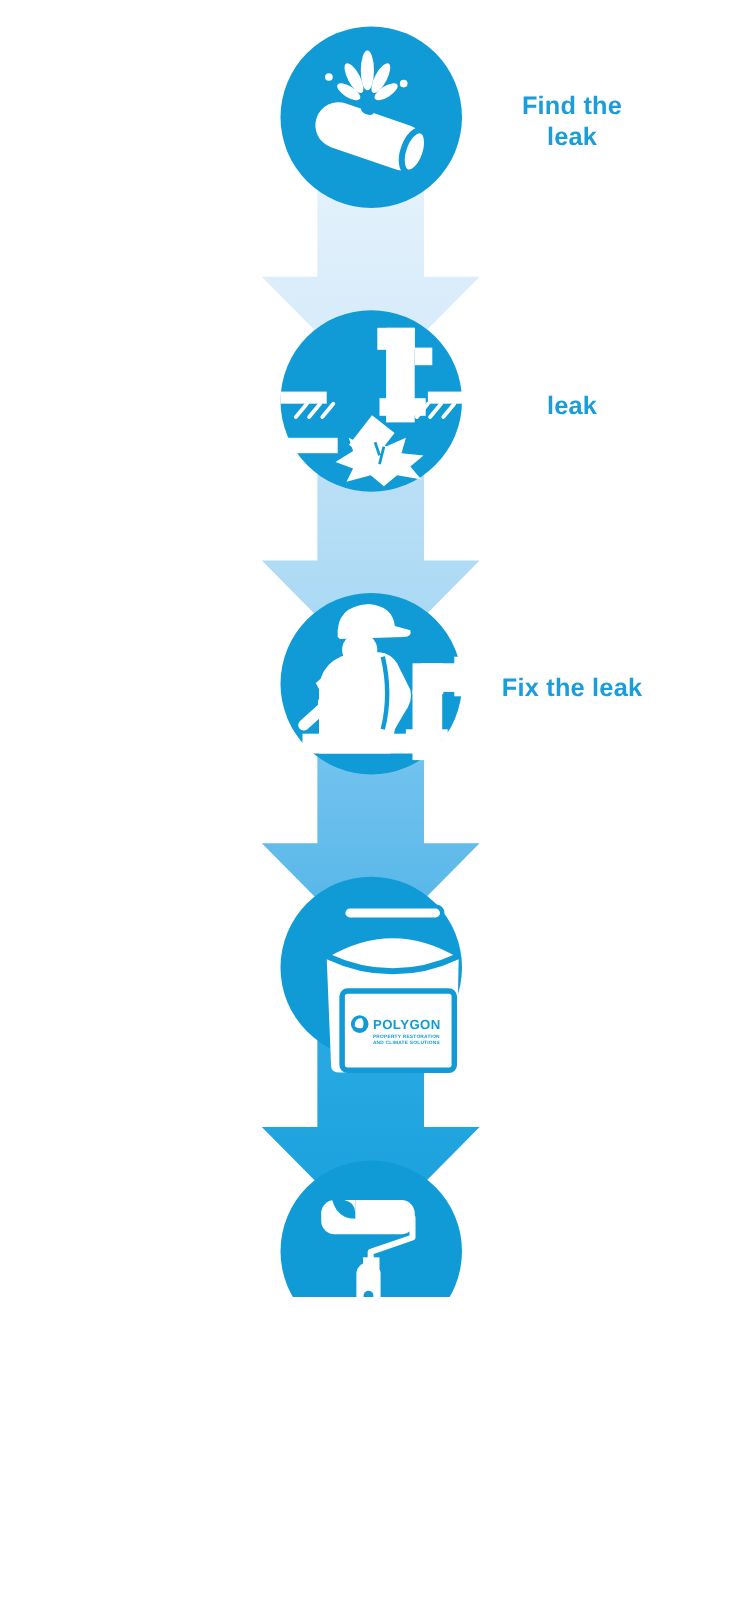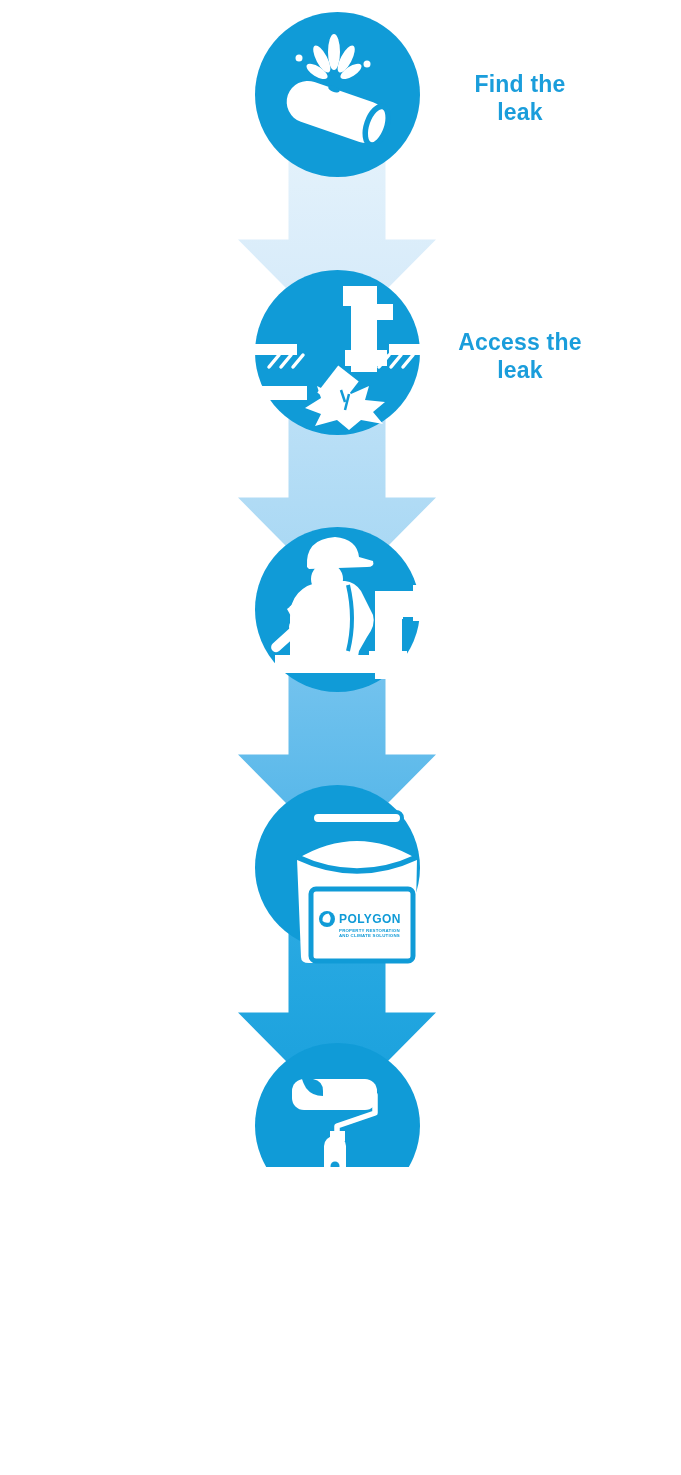--- a/index.html
+++ b/index.html
@@ -3,21 +3,21 @@
 <meta charset="utf-8">
 <style>
   :root{
     --bg:#FFFFFF;
     --circle:#109BD7;
     --label:#1A9DDB;
   }
   html,body{margin:0;padding:0;background:#fff;}
   .canvas{
     position:relative;width:681px;height:1167px;background:var(--bg);
-    overflow:hidden;font-family:"Liberation Sans",sans-serif;
+    overflow:hidden;font-family:"Liberation Sans",sans-serif;margin-top:12px;
   }
   .arrows{position:absolute;left:0;top:0;z-index:1;}
   .circle{
     position:absolute;left:254.5px;width:165px;height:165px;border-radius:50%;
     background:var(--circle);z-index:2;text-align:right;
   }
   .circle .icon{position:absolute;left:0;top:0;overflow:visible;}
   .machine{position:absolute;left:40px;top:26px;overflow:visible;}
   .machine text{font-family:"Liberation Sans",sans-serif;}
   .label{
@@ -106,21 +106,20 @@
         <line x1="136" y1="97" x2="146" y2="85"></line>
         <line x1="148" y1="97" x2="158" y2="85"></line>
         <line x1="124" y1="97" x2="134" y2="85"></line>
       </g>
       <path class="w" d="M50,138 L66,128 L62,116 L78,124 L86,112 L96,124 L114,116 L110,130 L130,132
                          L118,142 L128,154 L106,150 L94,160 L82,150 L60,156 L66,144 Z"></path>
       <path fill="none" stroke="var(--circle)" stroke-width="2.5" d="M86,120 L90,132 M94,124 L90,140"></path>
     </svg>
   </div>
   <div class="label" style="top:356px">
-    <div>Access the</div>
     <div>leak</div>
   </div>
 
   <div class="circle" style="top:527px">
     <svg class="icon" width="165" height="165" viewBox="0 0 165 165">
       <rect class="w" x="20" y="128" width="126" height="18"></rect>
       <g class="w">
         <rect x="128" y="64" width="38" height="26"></rect>
         <rect x="120" y="64" width="28" height="28"></rect>
         <rect x="120" y="88" width="27" height="40"></rect>
@@ -134,20 +133,24 @@
                          L104,124 L100,146 Z"></path>
       <path fill="none" stroke="var(--circle)" stroke-width="4" d="M93,58 Q101,92 93,124"></path>
       <path class="w" d="M58,62 L32,82 L42,100 L64,82 Z"></path>
       <g class="w" transform="rotate(-42 42 100)">
         <rect x="8" y="96" width="52" height="10" rx="5"></rect>
         <rect x="50" y="80" width="11" height="20"></rect>
         <rect x="56" y="96" width="13" height="16"></rect>
       </g>
       <circle class="w" cx="42" cy="100" r="8"></circle>
     </svg>
+  </div>
+  <div class="label" style="top:613px">
+    <div>Fix the leak</div>
+    <div></div>
   </div>
 
   <div class="circle" style="top:785px">
     <svg class="machine" width="124" height="152" viewBox="0 0 124 152">
       <rect x="17" y="1" width="90" height="12" rx="6" fill="#fff" stroke="var(--circle)" stroke-width="4"></rect>
       <path class="w" d="M2,48 Q62,12 122,48 L120,146 Q120,152 112,152 L14,152 Q6,152 6,146 Z"></path>
       <path fill="none" stroke="var(--circle)" stroke-width="5.5" d="M2,46 Q62,74 122,46"></path>
       <rect x="16" y="78" width="102" height="72" rx="5" fill="#fff" stroke="var(--circle)" stroke-width="5"></rect>
       <g>
         <circle class="b" cx="32" cy="108" r="8"></circle>

